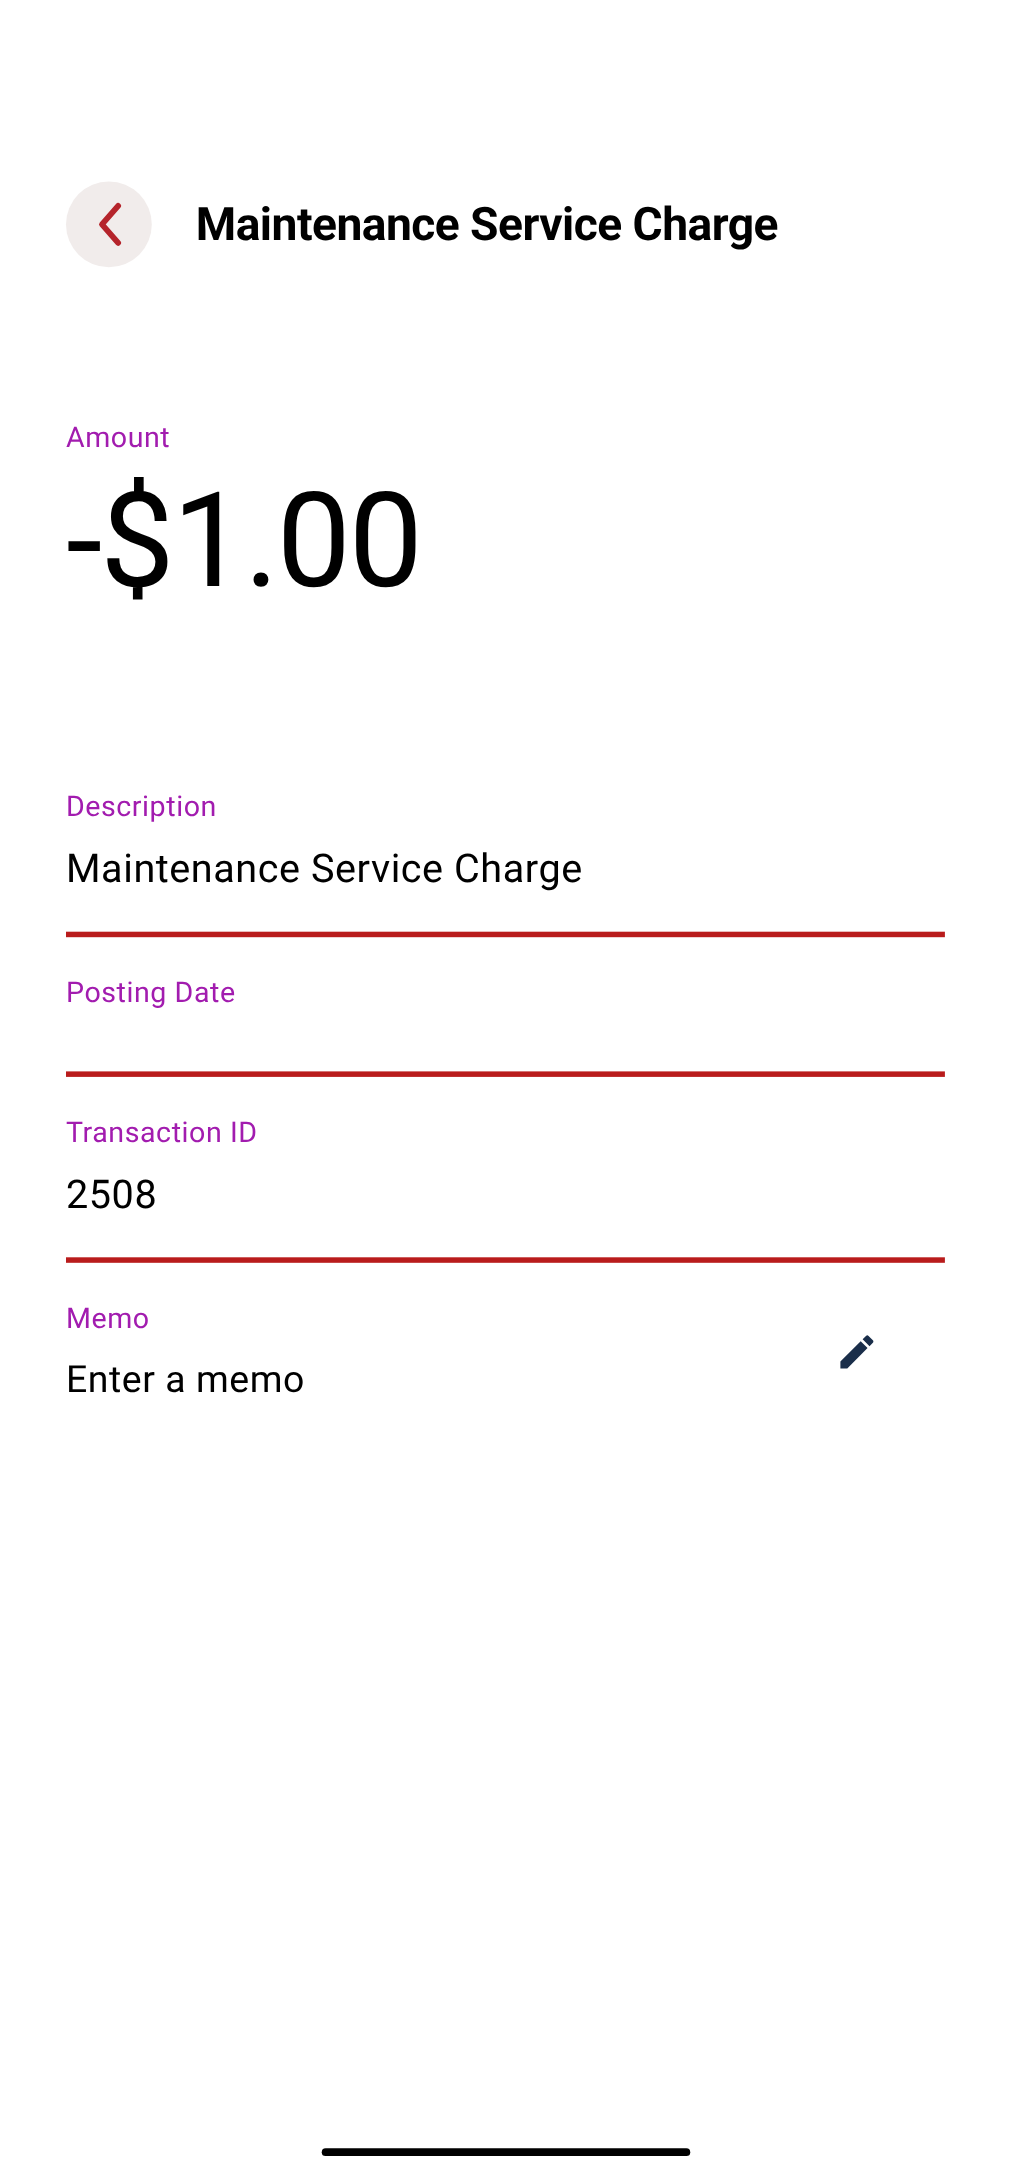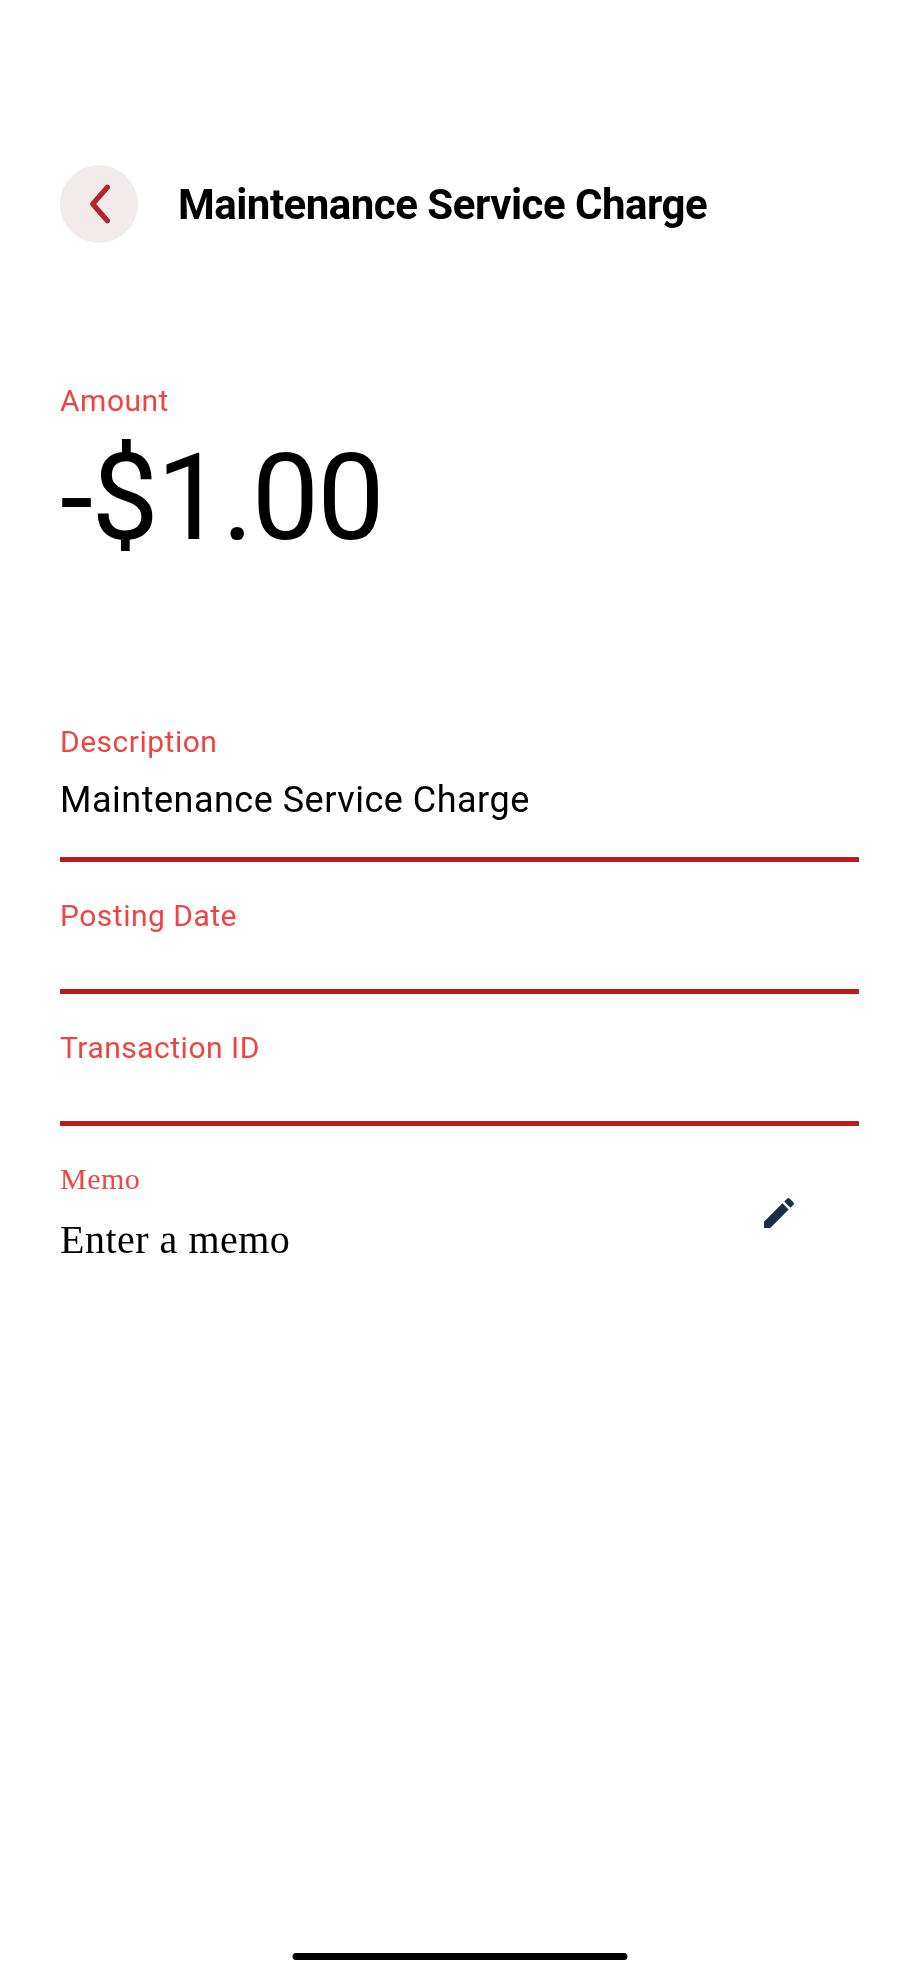--- a/index.html
+++ b/index.html
@@ -41,22 +41,22 @@
     color: #000;
     letter-spacing: -0.5px;
   }
   .content {
     padding: 140px 60px 0 60px;
   }
   .amount-section {
     margin-bottom: 130px;
   }
   .label {
-    font-size: 30px;
-    color: #ef4444;
+    font-size: 26px;
+    color: #a21caf;
     letter-spacing: 0.5px;
     margin-bottom: 20px;
   }
   .amount-value {
     font-size: 120px;
     font-weight: 400;
     color: #000;
     letter-spacing: -2px;
     line-height: 1;
   }
@@ -70,27 +70,26 @@
   .detail-value {
     font-size: 36px;
     color: #000;
     letter-spacing: 0.5px;
     margin-top: 8px;
   }
   .memo-row {
     padding: 36px 0;
     display: flex;
     align-items: center;
-    font-family: Liberation Serif, serif;
   }
   .memo-left {
     flex: 1;
   }
   .memo-placeholder {
-    font-size: 40px;
+    font-size: 34px;
     color: #000;
     letter-spacing: 0.5px;
     margin-top: 8px;
   }
   .edit-icon {
     width: 40px;
     height: 40px;
     margin-right: 60px;
     cursor: pointer;
   }
@@ -131,20 +130,21 @@
     <div class="label">Description</div>
     <div class="detail-value">Maintenance Service Charge</div>
   </div>
 
   <div class="detail-row">
     <div class="label">Posting Date</div>
   </div>
 
   <div class="detail-row">
     <div class="label">Transaction ID</div>
+    <div class="detail-value">2508</div>
   </div>
 
   <div class="memo-row">
     <div class="memo-left">
       <div class="label">Memo</div>
       <div class="memo-placeholder">Enter a memo</div>
     </div>
     <div class="edit-icon">
       <svg viewBox="0 0 24 24" fill="#1a2e4a">
         <path d="M3 17.25V21h3.75L17.81 9.94l-3.75-3.75L3 17.25zM20.71 7.04c.39-.39.39-1.02 0-1.41l-2.34-2.34a.9959.9959 0 0 0-1.41 0l-1.83 1.83 3.75 3.75 1.83-1.83z"></path>

